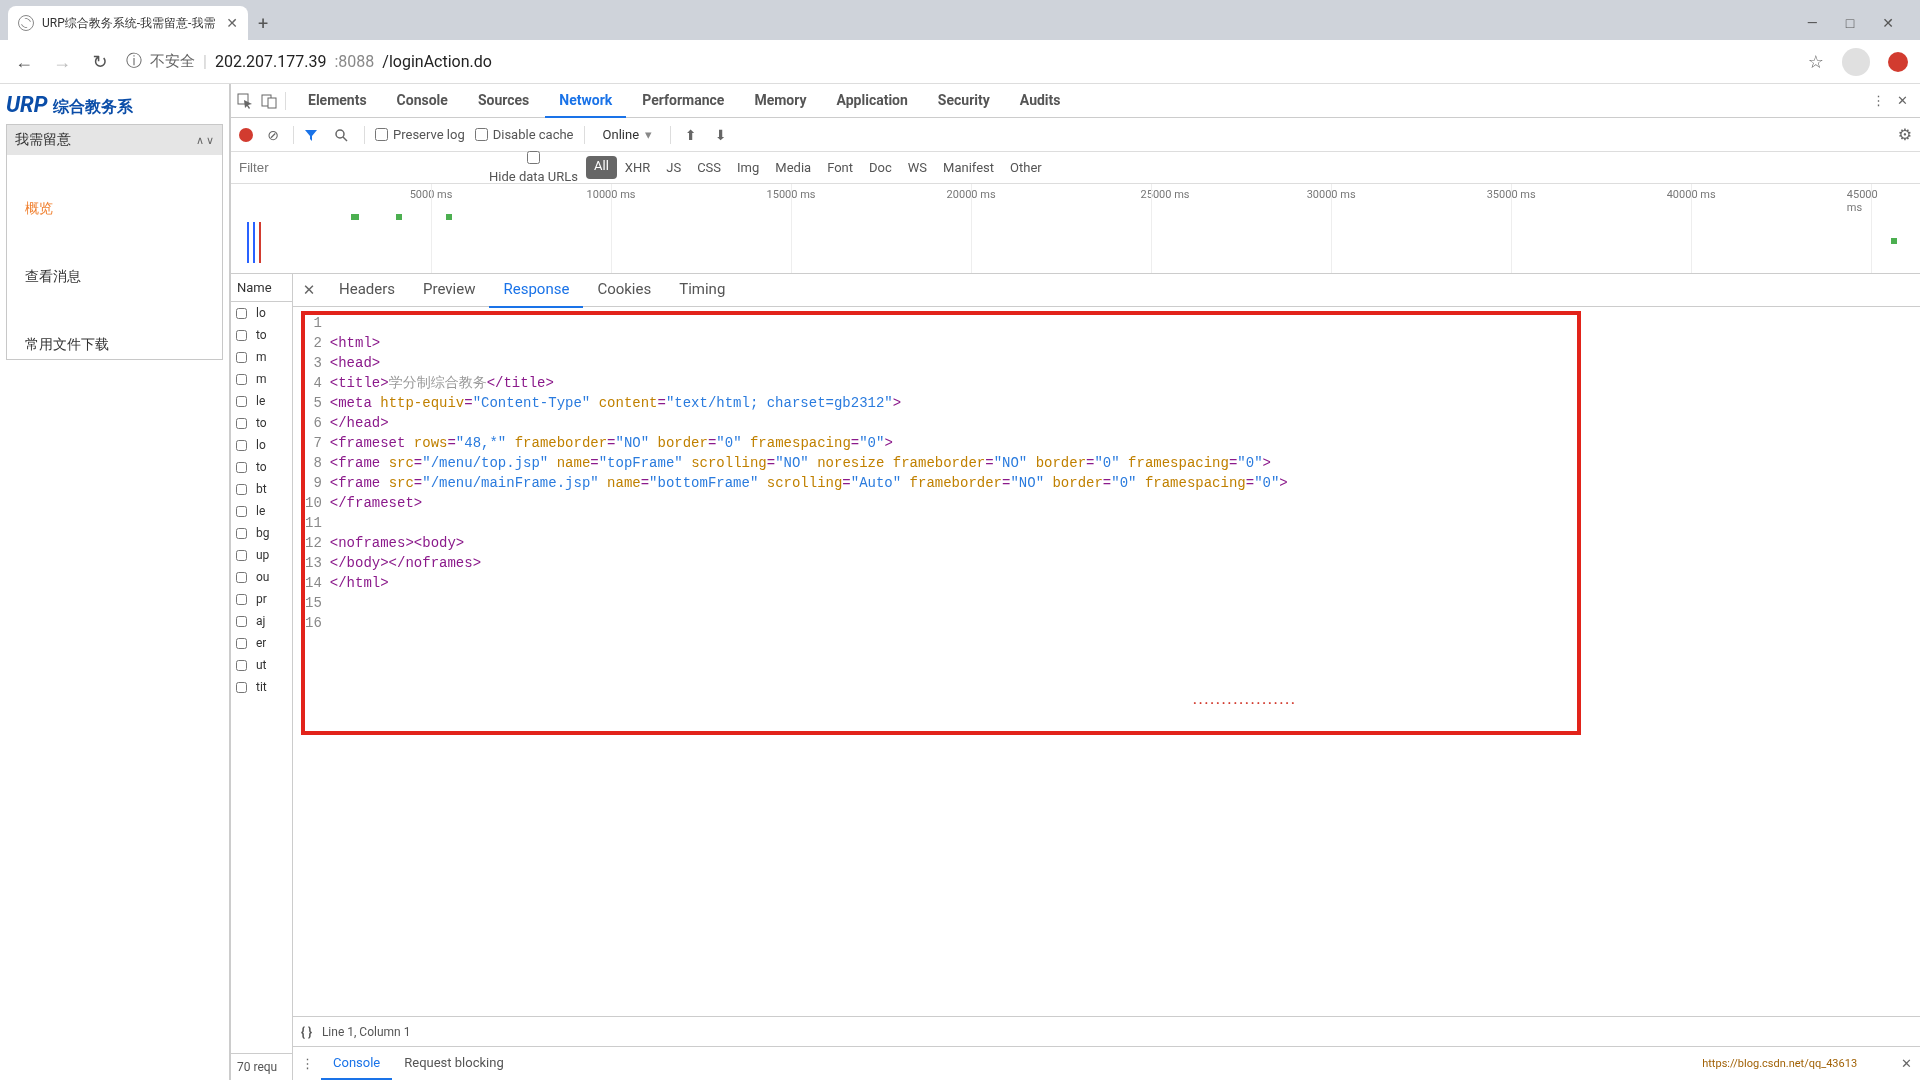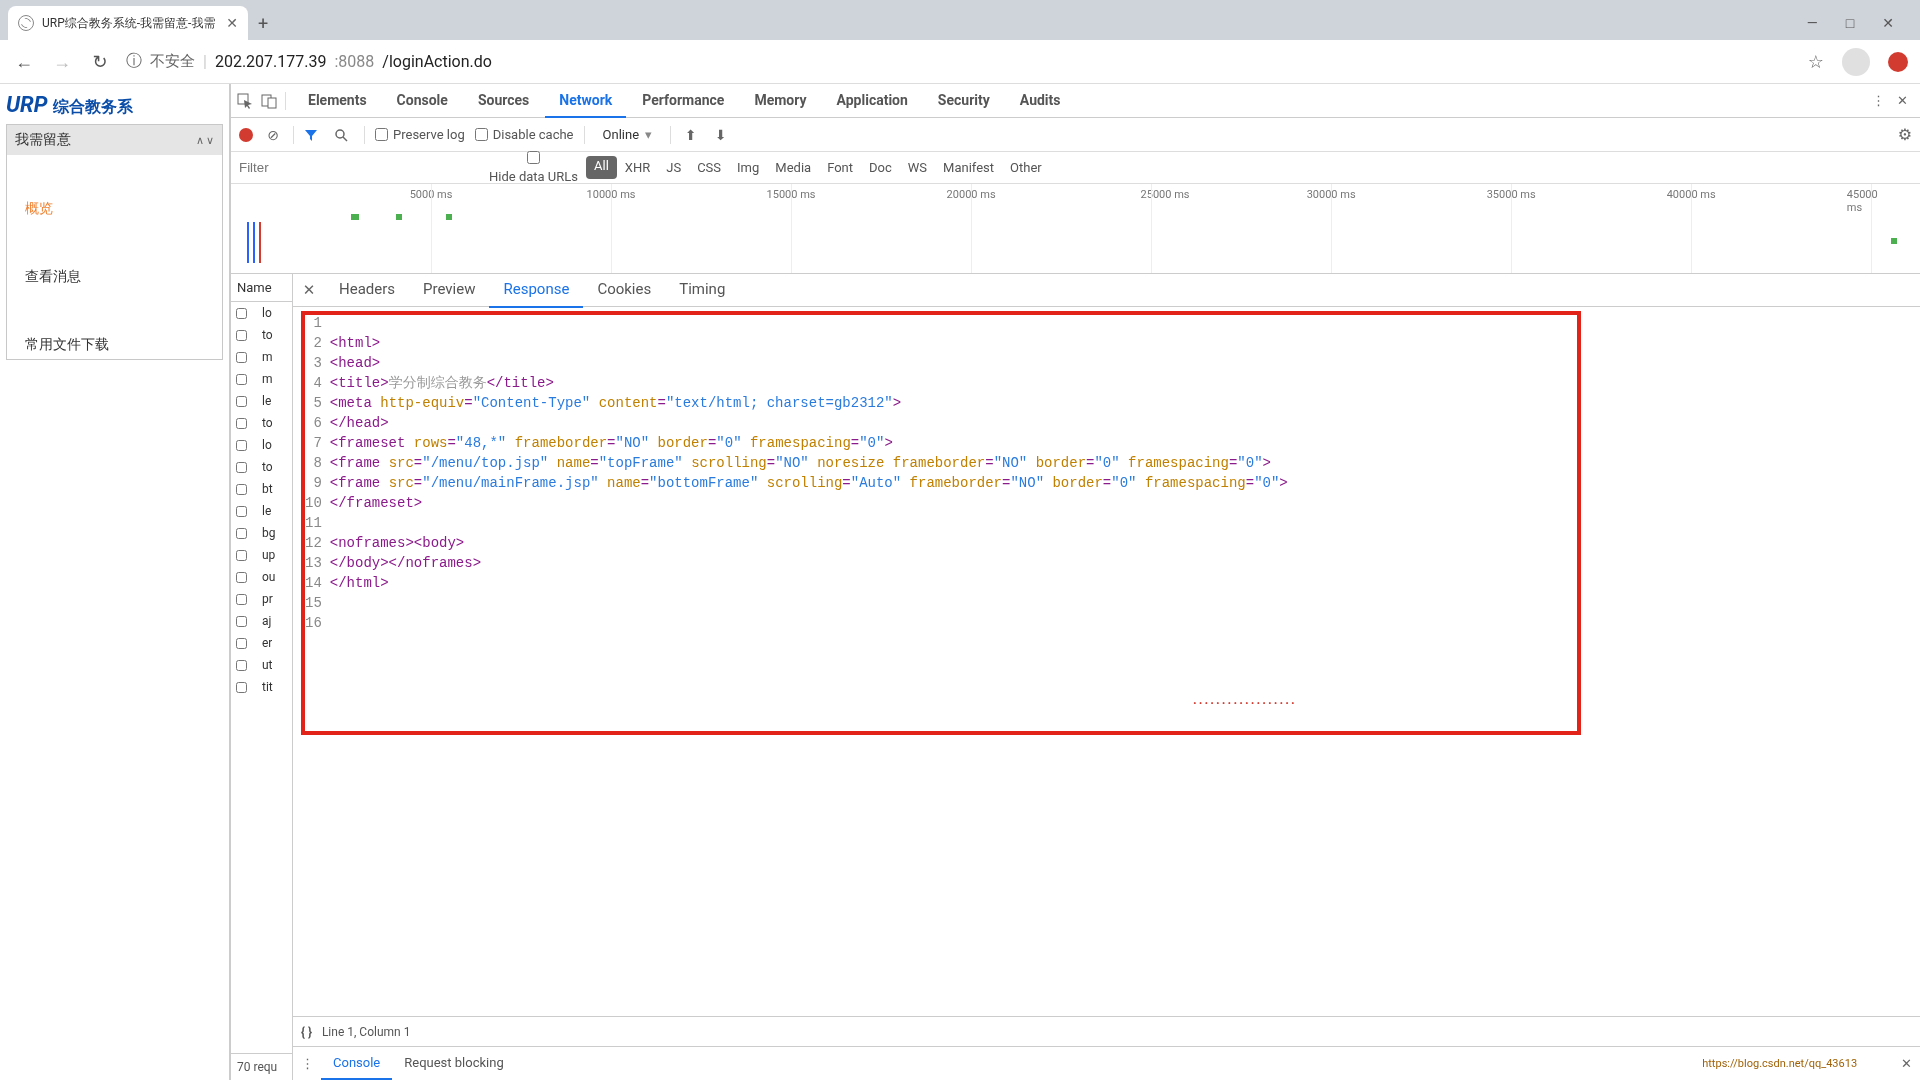--- a/index.html
+++ b/index.html
@@ -73,21 +73,21 @@
 .tl-bar { position:absolute; height:6px; background:#4caf50;}
 .tl-vline { position:absolute; top:18px; bottom:4px; width:2px;}
 .tl-vline.blue { background:#2962ff;}
 .tl-vline.red { background:#d23b2f;}
 
 
 .dt-body { flex:1; display:flex; overflow:hidden;}
 .req-list { width:62px; border-right:1px solid #ccc; display:flex; flex-direction:column;}
 .req-head { border-bottom:1px solid #ccc; padding:6px 6px; font-size:13px; color:#333;}
 .req-rows { flex:1; overflow:auto;}
-.req-row { display:flex; align-items:center; gap:15px; padding:4px 5px; font-size:12px; color:#333; border-bottom:0;}
+.req-row { display:flex; align-items:center; gap:9px; padding:4px 5px; font-size:12px; color:#333; border-bottom:0;}
 .req-row .rchk { width:11px; height:11px;}
 .req-row .rname { white-space:nowrap; overflow:hidden;}
 .req-foot { border-top:1px solid #ccc; padding:6px; font-size:12px; color:#555;}
 
 .detail { flex:1; display:flex; flex-direction:column;}
 .detail-tabs { display:flex; align-items:center; border-bottom:1px solid #ccc; height:33px;}
 .dx { width:32px; text-align:center; color:#666; font-size:15px;}
 .dtab { padding:8px 14px; color:#555; font-size:15px; cursor:pointer;}
 .dtab.active { color:#1a73e8; border-bottom:2px solid #1a73e8;}
 

